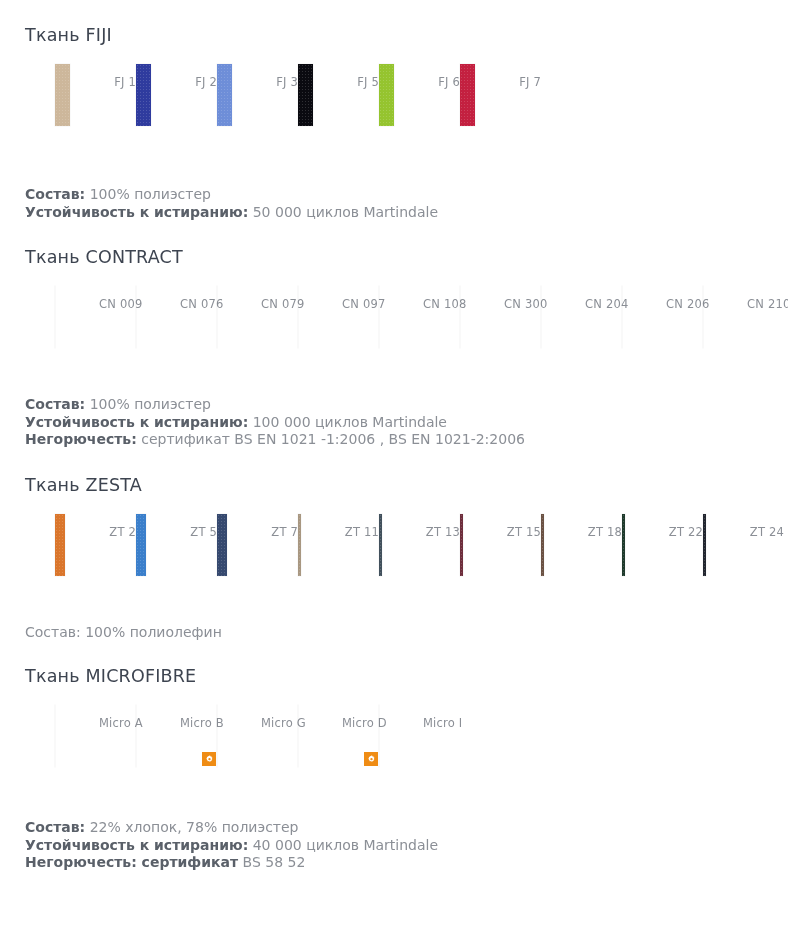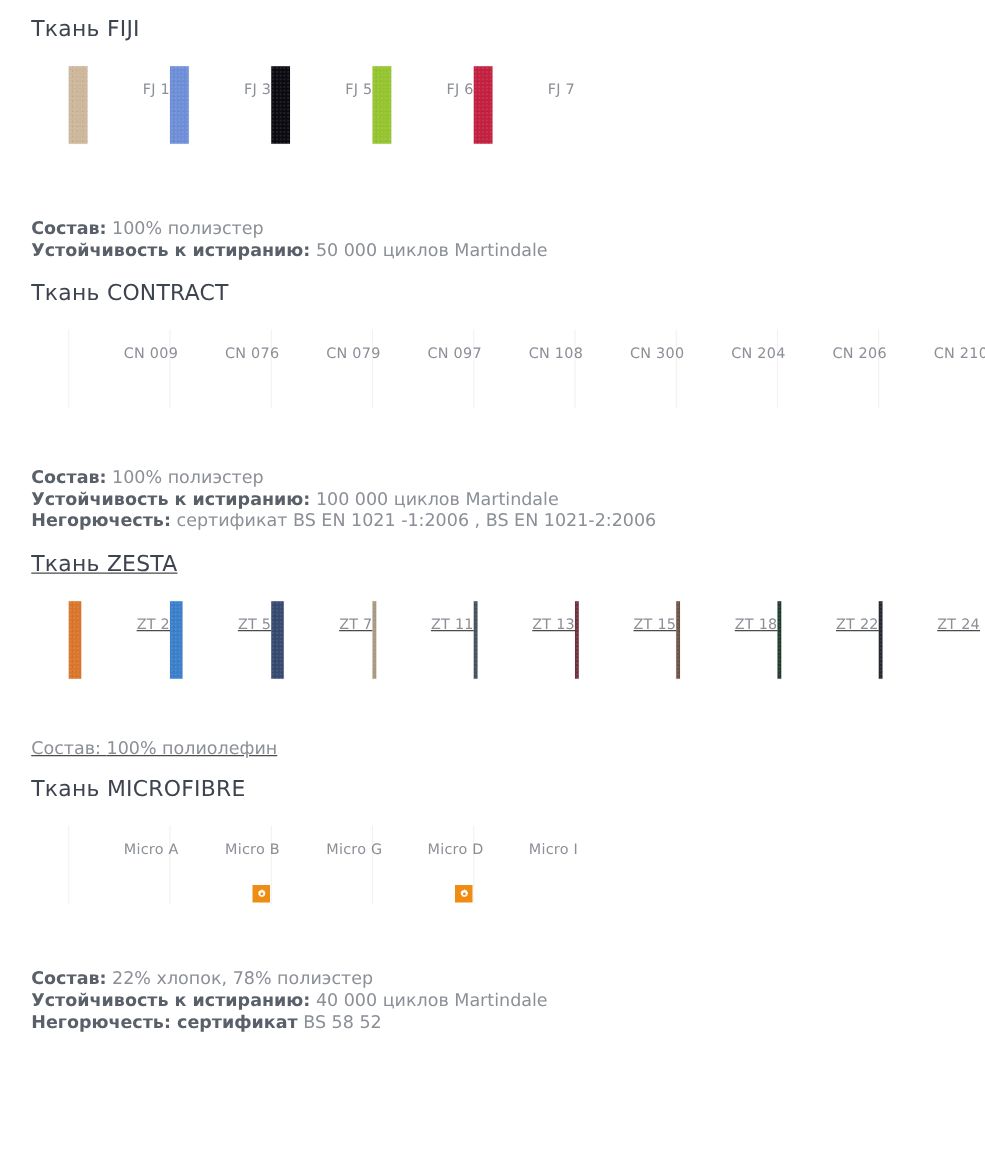--- a/index.html
+++ b/index.html
@@ -14,21 +14,21 @@
     color: #4a4a4a;
     overflow: hidden;
     position: relative;
   }
   .page {
     width: 788px;
     position: relative;
   }
 
   
-  .section { position: relative; }
+  .section { position: relative; margin-top: 11px; }
 
   .section-title {
     font-size: 17.5px;
     font-weight: 400;
     color: #3d4450;
     letter-spacing: 0.2px;
     margin: 0;
     padding: 0 0 0 25px;
     line-height: 1.2;
     white-space: nowrap;
@@ -115,20 +115,26 @@
     <h2 class="section-title">Ткань FIJI</h2>
     <div class="gap-title-to-swatch"></div>
     <div class="swatch-row" id="row-fiji">
         <div class="swatch-cell">
           <div class="swatch-chip" style="background: rgb(205, 183, 155);">
             <span class="tex"></span>
           </div>
           <div class="swatch-label">FJ 1</div>
         </div>
         <div class="swatch-cell">
+          <div class="swatch-chip" style="background: rgb(47, 59, 158);">
+            <span class="tex"></span>
+          </div>
+          <div class="swatch-label">FJ 2</div>
+        </div>
+        <div class="swatch-cell">
           <div class="swatch-chip" style="background: rgb(110, 142, 216);">
             <span class="tex"></span>
           </div>
           <div class="swatch-label">FJ 3</div>
         </div>
         <div class="swatch-cell">
           <div class="swatch-chip" style="background: rgb(10, 10, 16);">
             <span class="tex"></span>
           </div>
           <div class="swatch-label">FJ 5</div>
@@ -213,21 +219,21 @@
         </div>
       </div>
     <div style="height:48px;"></div>
     <div class="spec-block" id="spec-contract">
         <div class="spec-line"><span class="spec-key">Состав:</span> <span class="spec-val">100% полиэстер</span></div>
         <div class="spec-line"><span class="spec-key">Устойчивость к истиранию:</span> <span class="spec-val">100 000 циклов Martindale</span></div>
         <div class="spec-line"><span class="spec-key">Негорючесть:</span> <span class="spec-val">сертификат BS EN 1021 -1:2006 , BS EN 1021-2:2006</span></div>
       </div>
   </div>
 
-  <div class="section" style="padding-top:15px;text-decoration:underline;">
+  <div class="section" style="padding-top:15px;">
     <h2 class="section-title">Ткань ZESTA</h2>
     <div class="gap-title-to-swatch"></div>
     <div class="swatch-row" id="row-zesta">
         <div class="swatch-cell">
           <div class="swatch-chip" style="background: rgb(218, 118, 44);">
             <span class="tex"></span>
           </div>
           <div class="swatch-label">ZT 2</div>
         </div>
         <div class="swatch-cell">

